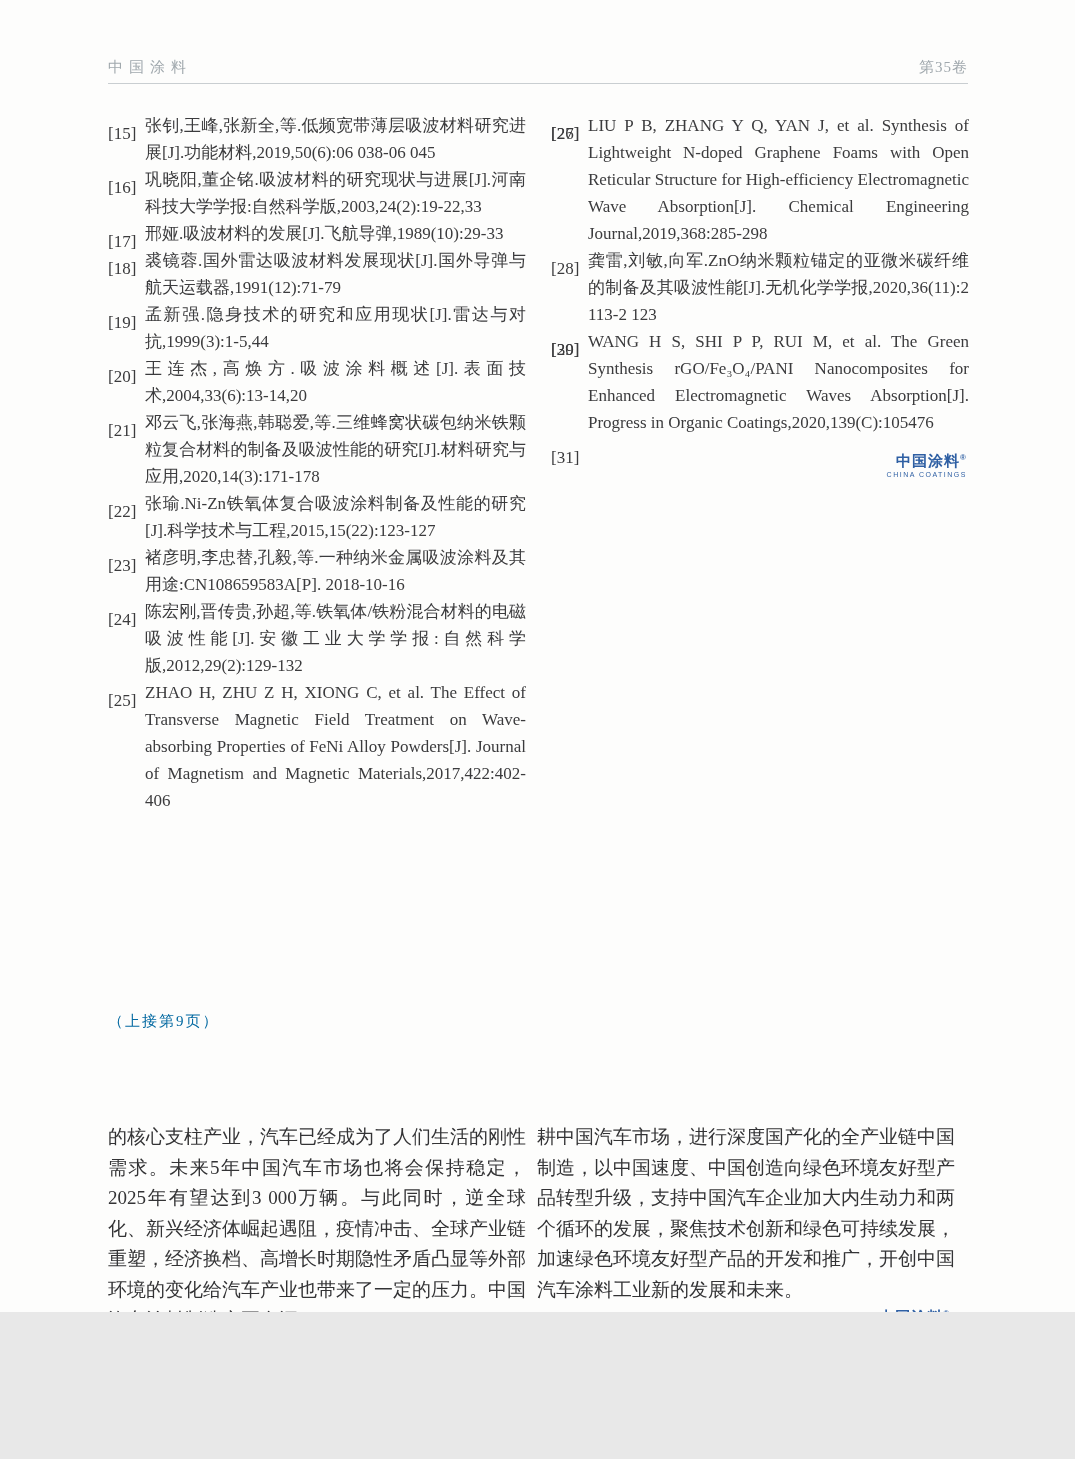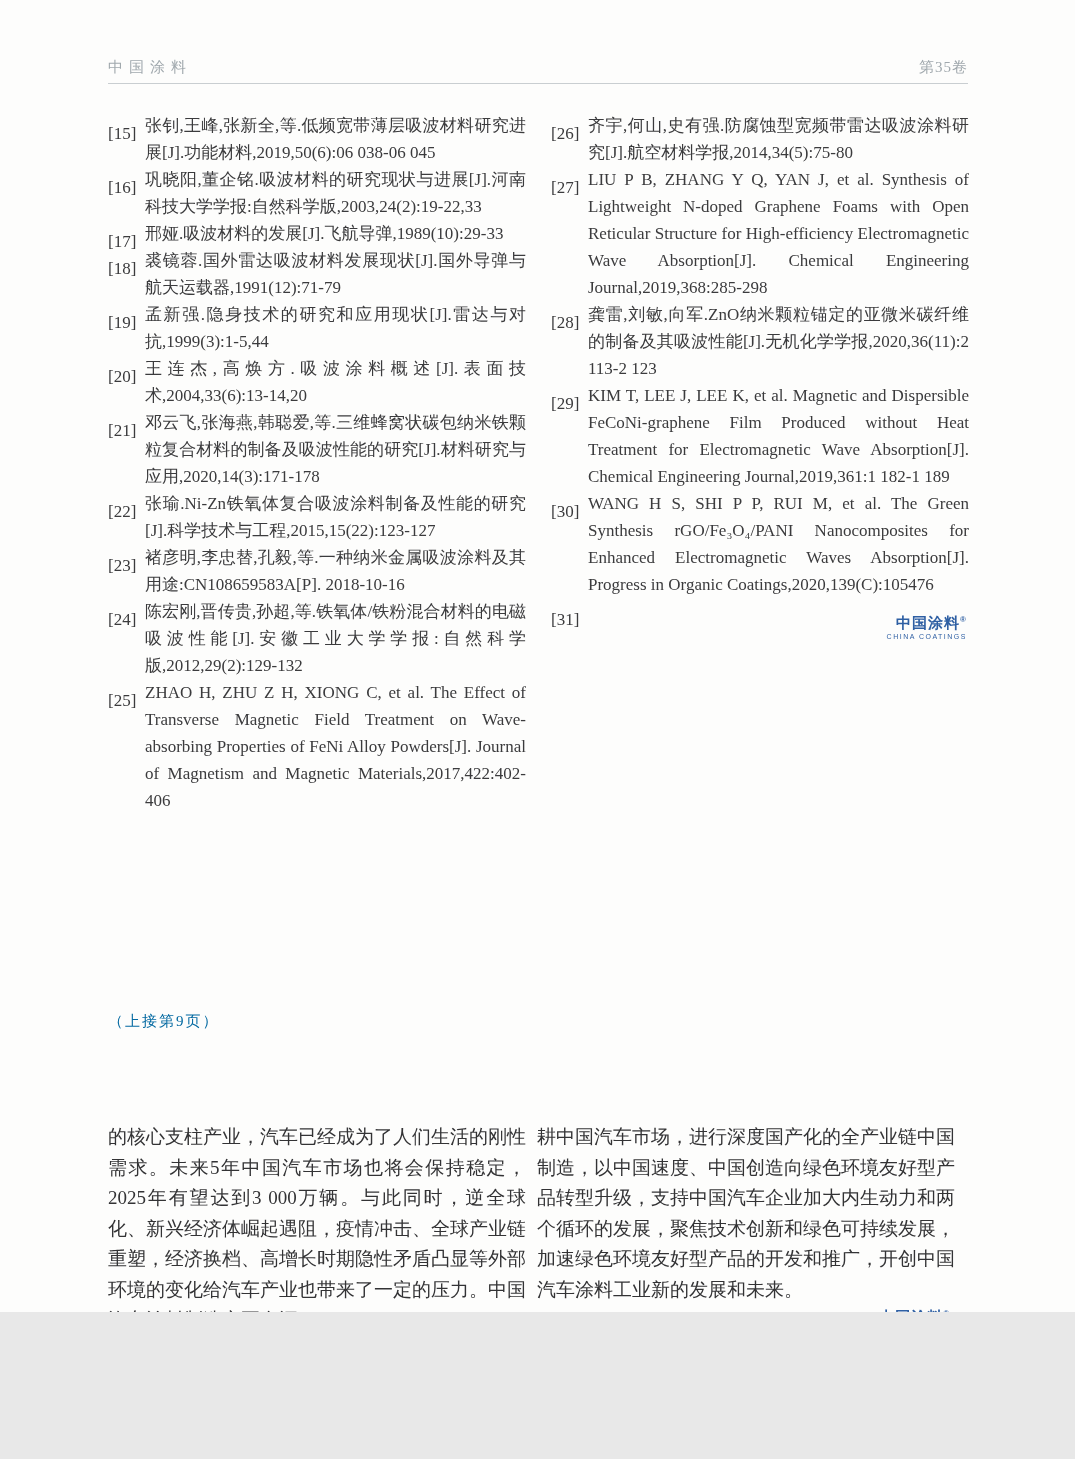--- a/index.html
+++ b/index.html
@@ -91,24 +91,24 @@
         <div class="ref"><span class="refnum">[19]</span><span>孟新强.隐身技术的研究和应用现状[J].雷达与对抗,1999(3):1-5,44</span></div>
         <div class="ref"><span class="refnum">[20]</span><span>王连杰,高焕方.吸波涂料概述[J].表面技术,2004,33(6):13-14,20</span></div>
         <div class="ref"><span class="refnum">[21]</span><span>邓云飞,张海燕,韩聪爱,等.三维蜂窝状碳包纳米铁颗粒复合材料的制备及吸波性能的研究[J].材料研究与应用,2020,14(3):171-178</span></div>
         <div class="ref"><span class="refnum">[22]</span><span>张瑜.Ni-Zn铁氧体复合吸波涂料制备及性能的研究[J].科学技术与工程,2015,15(22):123-127</span></div>
         <div class="ref"><span class="refnum">[23]</span><span>褚彦明,李忠替,孔毅,等.一种纳米金属吸波涂料及其用途:CN108659583A[P]. 2018-10-16</span></div>
         <div class="ref"><span class="refnum">[24]</span><span>陈宏刚,晋传贵,孙超,等.铁氧体/铁粉混合材料的电磁吸波性能[J].安徽工业大学学报:自然科学版,2012,29(2):129-132</span></div>
         <div class="ref"><span class="refnum">[25]</span><span>ZHAO H, ZHU Z H, XIONG C, et al. The Effect of Transverse Magnetic Field Treatment on Wave-absorbing Properties of FeNi Alloy Powders[J]. Journal of Magnetism and Magnetic Materials,2017,422:402-406</span></div>
       </div>
     <div class="refcol" id="refs-right">
 
-    <div class="ref"><span class="refnum">[26]</span><span>齐宇,何山,史有强.防腐蚀型宽频带雷达吸波涂料研究[J].航空材料学报,2014,34(5):75-80</span></div>
+    <div class="ref"><span class="refnum">[26]</span></div>
         <div class="ref"><span class="refnum">[27]</span><span>LIU P B, ZHANG Y Q, YAN J, et al. Synthesis of Lightweight N-doped Graphene Foams with Open Reticular Structure for High-efficiency Electromagnetic Wave Absorption[J]. Chemical Engineering Journal,2019,368:285-298</span></div>
         <div class="ref"><span class="refnum">[28]</span><span>龚雷,刘敏,向军.ZnO纳米颗粒锚定的亚微米碳纤维的制备及其吸波性能[J].无机化学学报,2020,36(11):2 113-2 123</span></div>
-        <div class="ref"><span class="refnum">[29]</span><span>KIM T, LEE J, LEE K, et al. Magnetic and Dispersible FeCoNi-graphene Film Produced without Heat Treatment for Electromagnetic Wave Absorption[J]. Chemical Engineering Journal,2019,361:1 182-1 189</span></div>
+        <div class="ref"><span class="refnum">[29]</span></div>
         <div class="ref"><span class="refnum">[30]</span><span>WANG H S, SHI P P, RUI M, et al. The Green Synthesis rGO/Fe₃O₄/PANI Nanocomposites for Enhanced Electromagnetic Waves Absorption[J]. Progress in Organic Coatings,2020,139(C):105476</span></div>
         <div class="ref"><span class="refnum">[31]</span></div>
         <div class="logo refs-logo" style="color: rgb(46, 95, 163);"><span class="cn">中国涂料<span class="reg">®</span></span><div class="en">CHINA COATINGS</div></div>
       </div>
   </div>
 
   <div class="continuation">（上接第9页）</div>
 
   <div class="article">
     <div class="acol">的核心支柱产业，汽车已经成为了人们生活的刚性需求。未来5年中国汽车市场也将会保持稳定，2025年有望达到3 000万辆。与此同时，逆全球化、新兴经济体崛起遇阻，疫情冲击、全球产业链重塑，经济换档、高增长时期隐性矛盾凸显等外部环境的变化给汽车产业也带来了一定的压力。中国汽车涂料制造商正在深</div>

